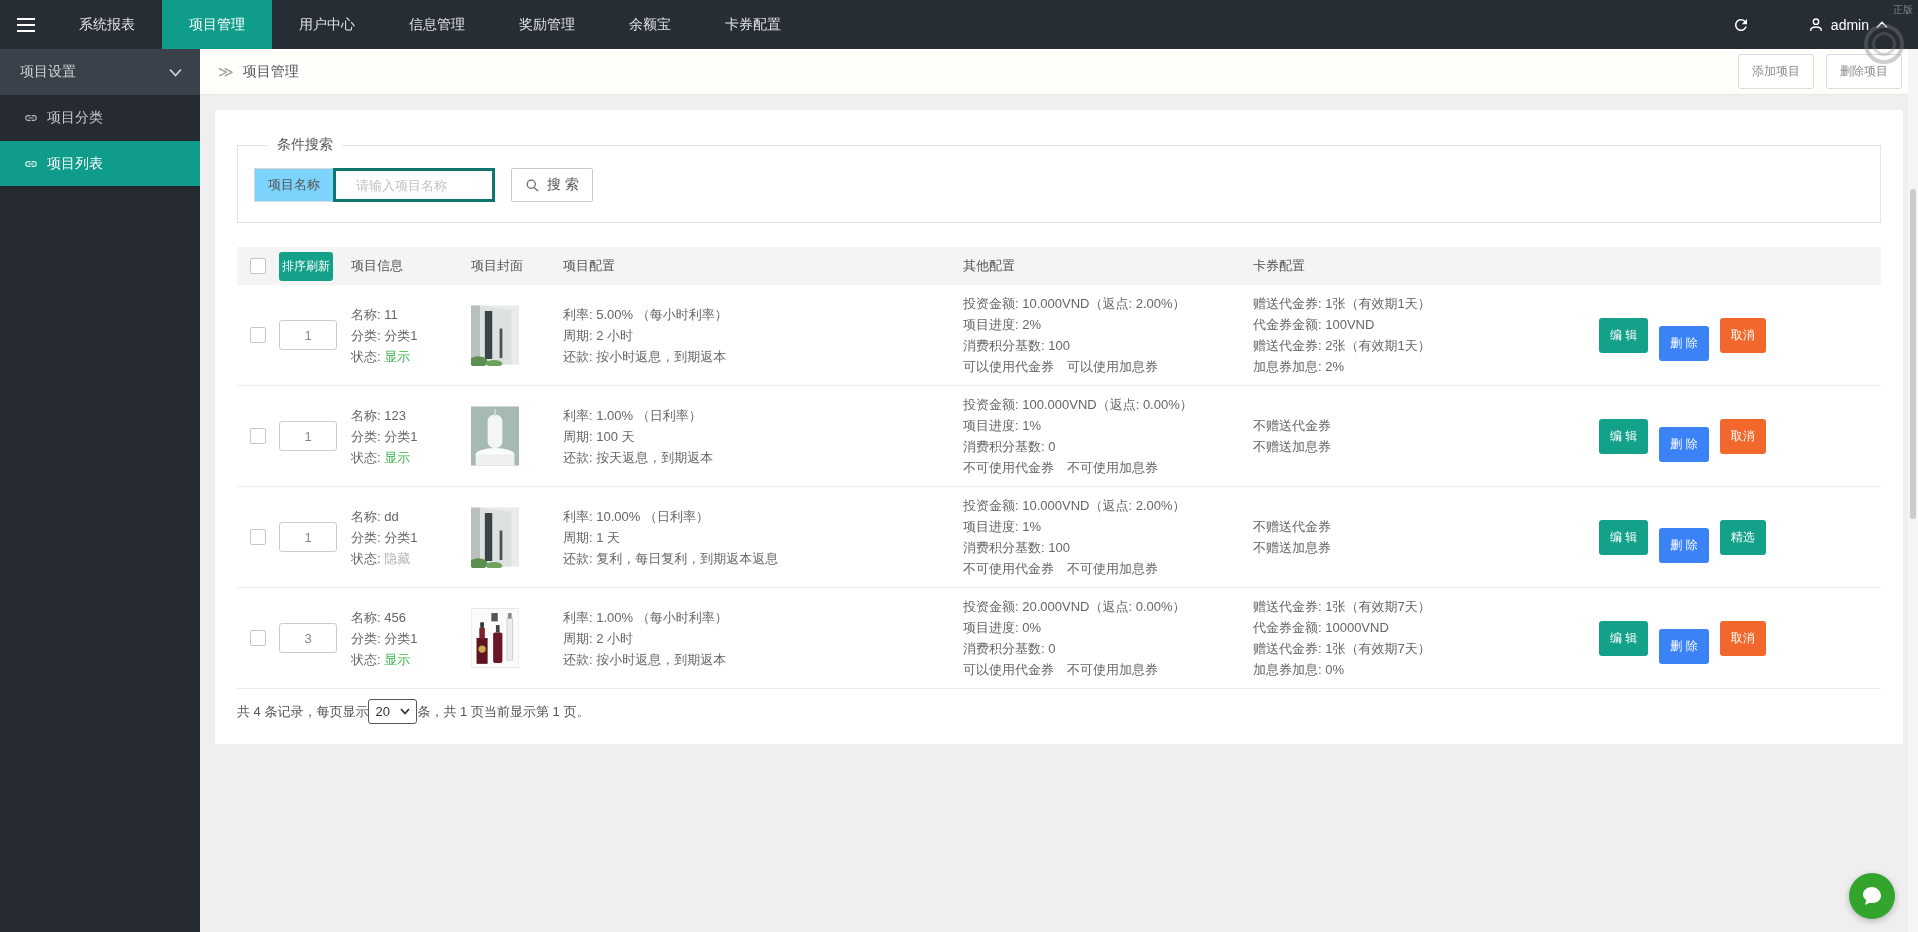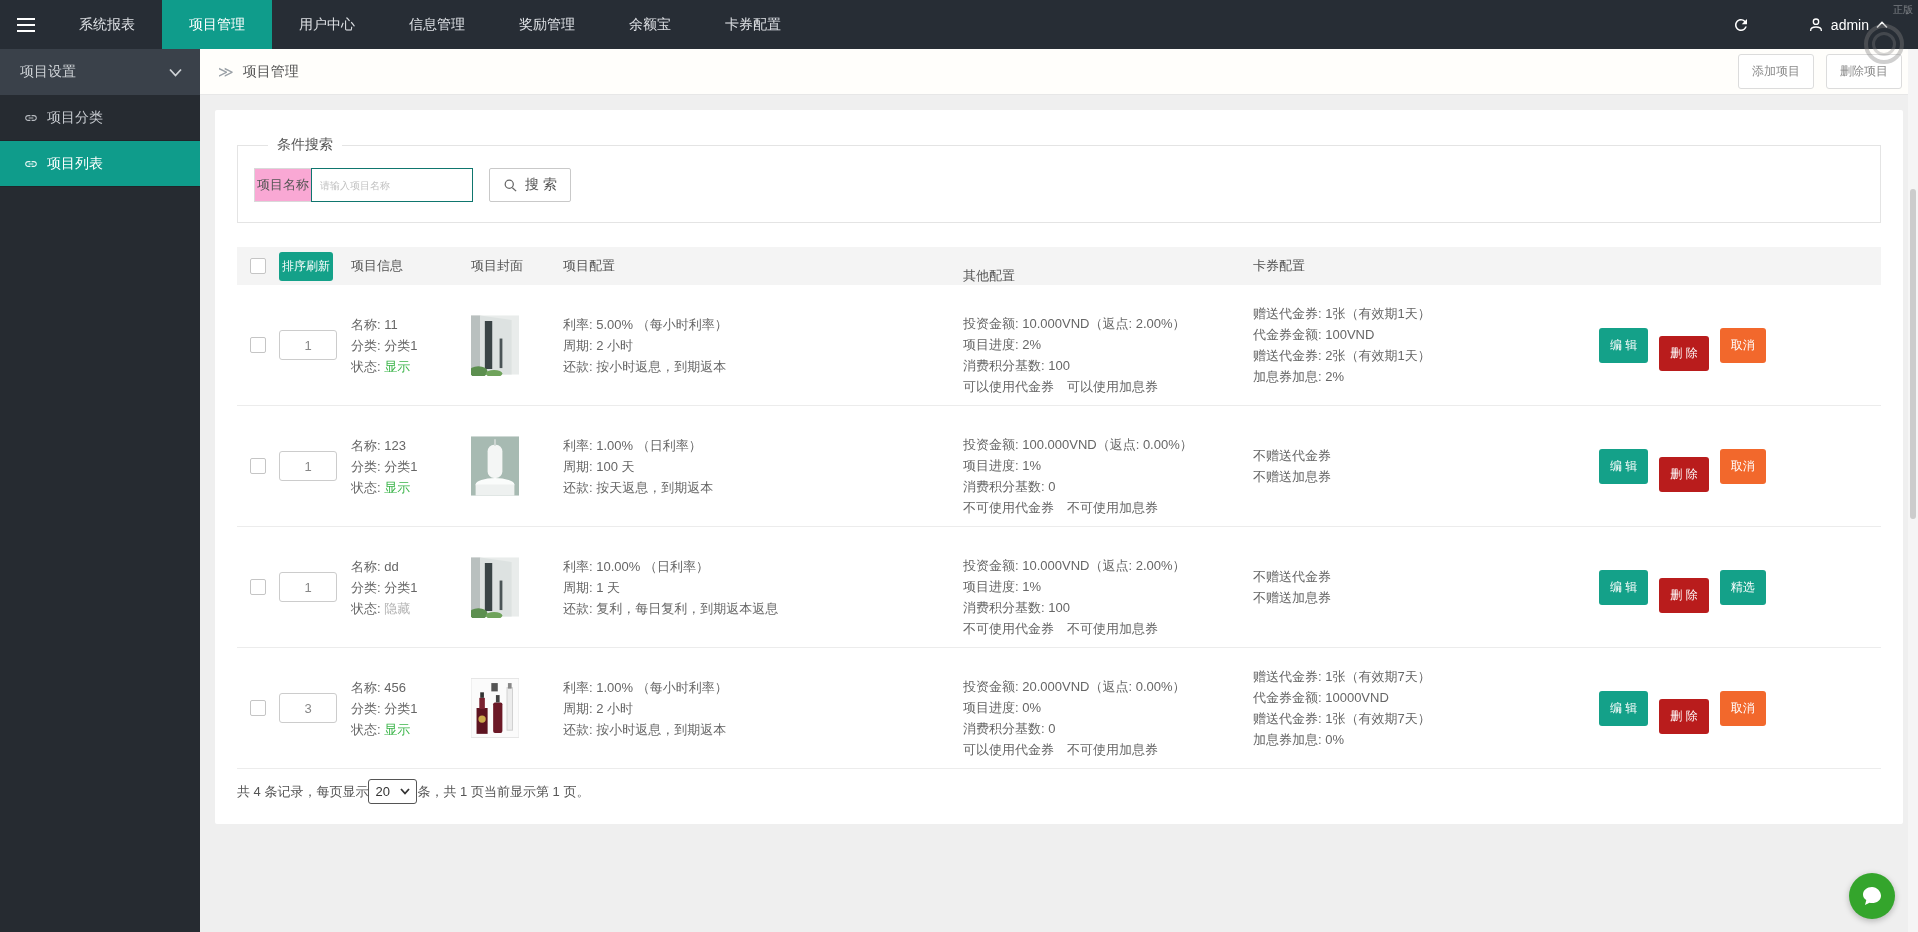--- a/index.html
+++ b/index.html
@@ -42,49 +42,49 @@
   .ph-actions{margin-left:auto;display:flex;gap:12px;}
   .ph-btn{background:#fff;border:1px solid #dcdcdc;color:#8a8a8a;font-size:12px;padding:8px 13px;border-radius:3px;cursor:pointer;}
 
   .content{position:absolute;left:0;top:46px;right:0;bottom:0;background:#efefef;overflow:hidden;}
   .panel{margin:15px;background:#fff;border-radius:2px;padding:26px 22px 20px;}
 
   
   fieldset.search{border:1px solid #e4e4e4;padding:14px 16px 20px;margin-bottom:24px;}
   fieldset.search legend{padding:0 9px;margin-left:14px;color:#555;font-size:14px;}
   .sg{display:flex;align-items:center;}
-  .addon{background:#f9a8d4;border:1px solid #d9d9d9;border-right:none;padding:0 2px;height:34px;line-height:32px;color:#555;}
-  .s-input{border:1px solid #0f766e;width:162px;height:34px;padding:0 8px;font-size:10px;color:#333;outline:none;
+  .addon{background:#7dd3fc;border:1px solid #d9d9d9;border-right:none;padding:0 13px;height:34px;line-height:32px;color:#555;}
+  .s-input{border:3px solid #0f766e;width:162px;height:34px;padding:0 20px;font-size:13px;color:#333;outline:none;
     font-family:"Liberation Sans","DejaVu Sans",sans-serif;}
   .s-input::placeholder{color:#c2c2c2;}
   .s-btn{margin-left:16px;border:1px solid #c9c9c9;background:#fff;height:34px;padding:0 13px;display:flex;align-items:center;gap:7px;
     color:#555;font-size:14px;border-radius:2px;cursor:pointer;}
 
   
   .thead{display:flex;align-items:center;background:#f4f4f4;height:38px;color:#555;}
   .trow{display:flex;align-items:center;border-bottom:1px solid #ececec;min-height:98px;padding:8px 0;}
   .c-check{width:42px;display:flex;justify-content:center;flex:none;}
   .c-sort{width:72px;flex:none;}
   .c-info{width:120px;flex:none;}
   .c-cover{width:92px;flex:none;}
   .c-config{width:400px;flex:none;padding-right:14px;}
-  .c-other{width:290px;flex:none;padding-right:12px;margin-top:20px;}
+  .c-other{width:290px;flex:none;padding-right:12px;}
   .c-card{width:346px;flex:none;padding-right:12px;display:flex;flex-direction:column;justify-content:center;}
   .c-actions{flex:1;display:flex;align-items:center;gap:11px;}
   .line{line-height:21px;color:#666;white-space:nowrap;}
   .cb{width:16px;height:16px;background:#fff;border:1px solid #c5c5c5;border-radius:2px;display:inline-block;cursor:pointer;}
   .sort-refresh{background:#14a189;color:#fff;border:none;font-size:12px;padding:6px 3px;border-radius:3px;cursor:pointer;}
   .sort-input{width:58px;height:30px;border:1px solid #ccc;border-radius:3px;text-align:center;color:#888;font-size:13px;outline:none;
     font-family:"Liberation Sans","DejaVu Sans",sans-serif;background:#fff;}
   .cover{width:48px;height:62px;display:block;border-radius:1px;}
   .st-green{color:#3cb54a;}
   .st-gray{color:#b3b3b3;}
   .btn{border:none;color:#fff;font-size:12px;padding:9px 11px;border-radius:3px;cursor:pointer;white-space:nowrap;}
   .btn-teal{background:#14a189;}
-  .btn-del{background:#b91c1c;margin-top:16px;}
+  .btn-del{background:#3b82f6;margin-top:16px;}
   .btn-cancel{background:#f2682c;}
 
   
   .pager{margin-top:10px;display:flex;align-items:center;color:#555;font-size:13px;}
   .page-select{display:inline-flex;align-items:center;justify-content:space-between;border:1px solid #555;border-radius:3px;
     width:49px;height:25px;padding:0 6px;color:#333;cursor:pointer;background:#fff;}
 
   
   .scrollbar{position:absolute;right:0;top:49px;width:10px;height:883px;background:#f5f5f5;z-index:4;}
   .scroll-thumb{position:absolute;left:2px;top:140px;width:6px;height:330px;background:#cccccc;border-radius:3px;}

